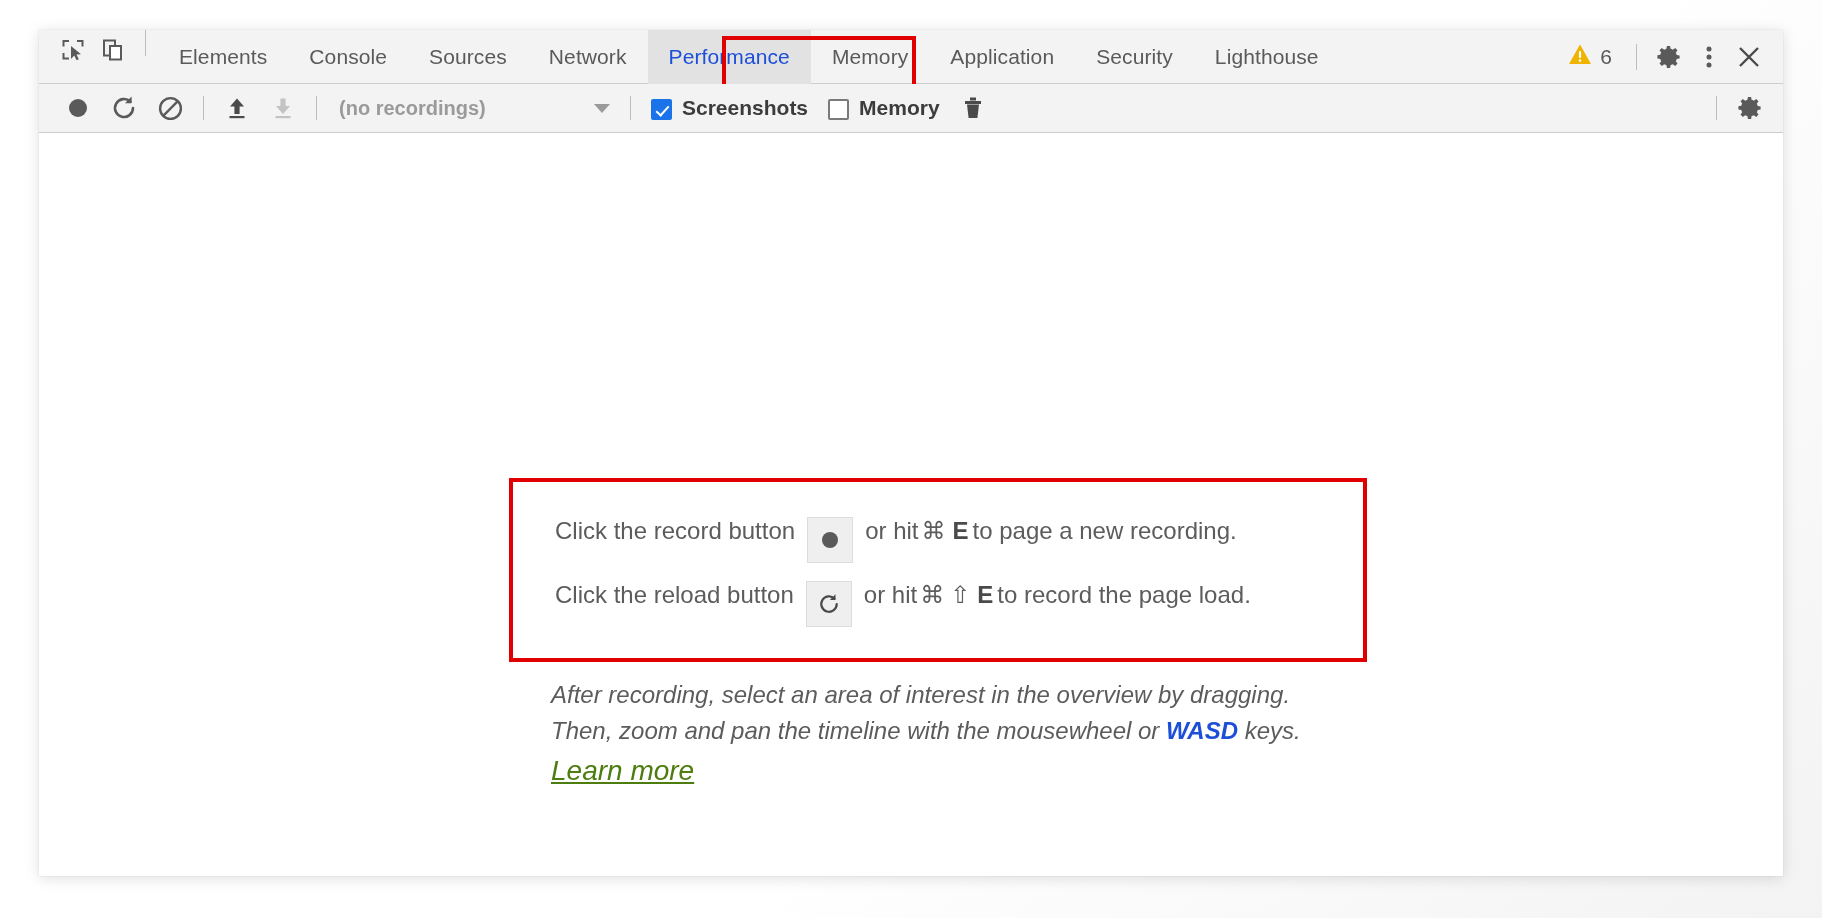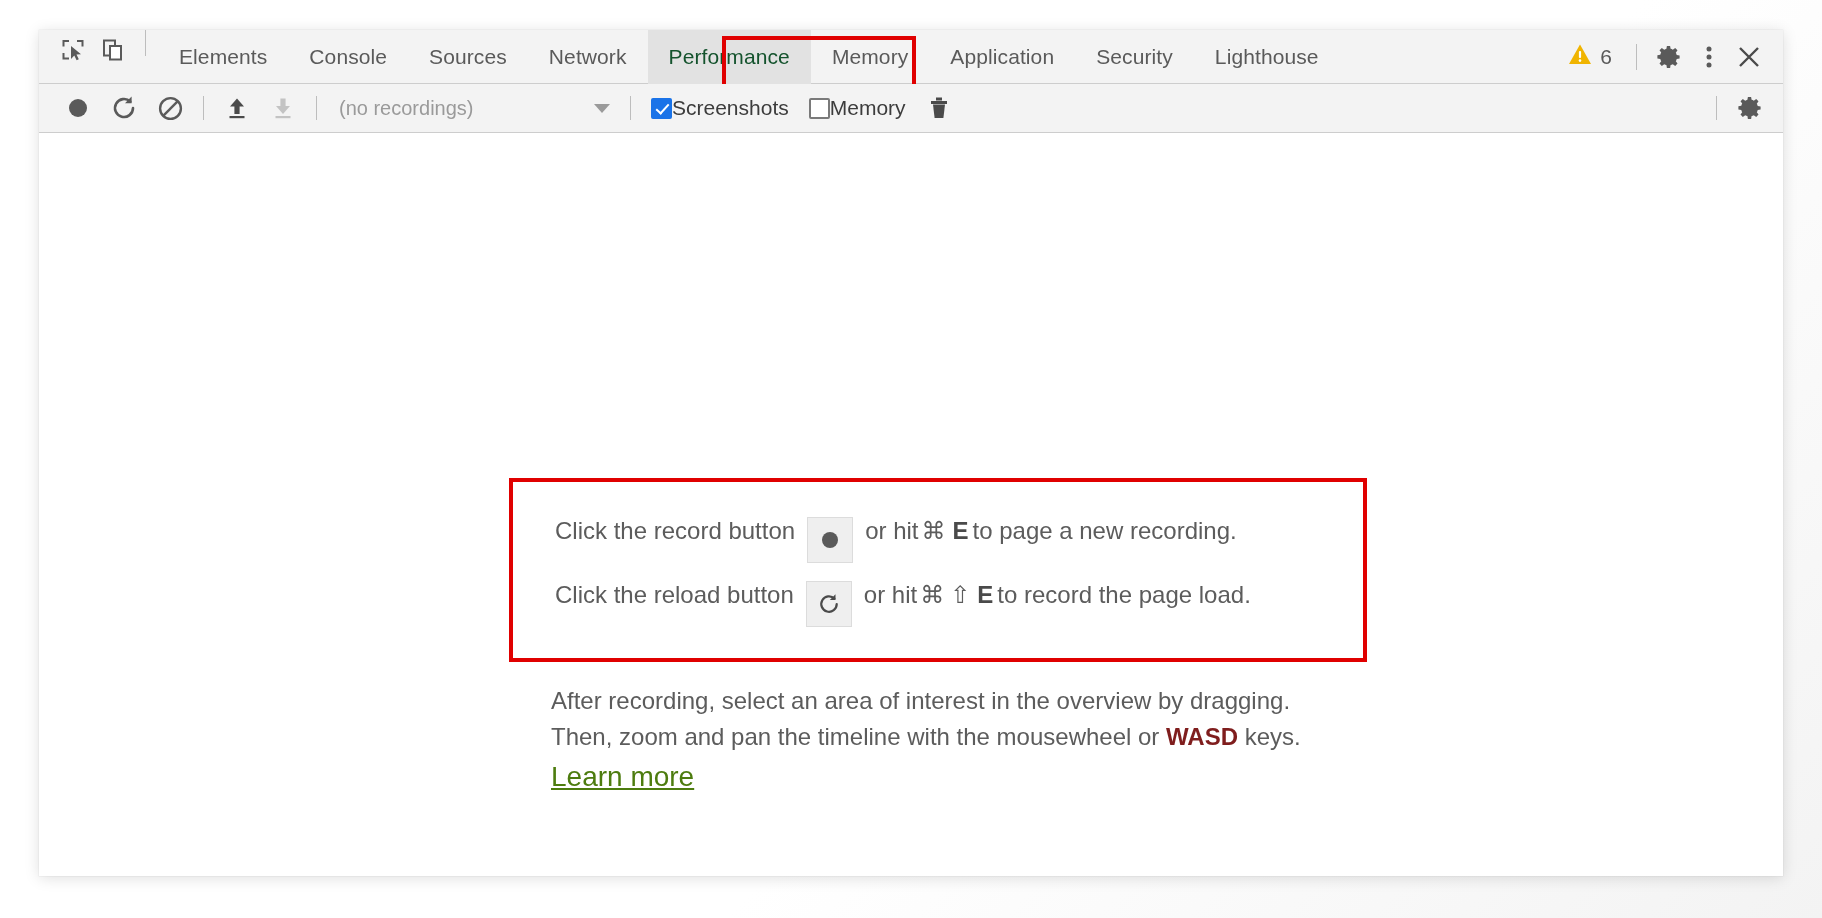--- a/index.html
+++ b/index.html
@@ -70,21 +70,21 @@
     line-height: 54px;
     padding: 0 21px;
     font-size: 21px;
     color: #5a5a5a;
     cursor: pointer;
     flex: none;
     letter-spacing: 0.1px;
   }
   .tab.selected {
     background: #e2e2e2;
-    color: #14532d;
+    color: #1d4ed8;
   }
 
   #tabbar-right {
     margin-left: auto;
     display: flex;
     align-items: center;
     padding-right: 14px;
     flex: none;
   }
 
@@ -103,20 +103,21 @@
   
   #toolbar {
     position: relative;
     display: flex;
     align-items: center;
     height: 49px;
     background: #f3f3f3;
     border-bottom: 1px solid #cdcdcd;
     padding-left: 16px;
     white-space: nowrap;
+    font-weight: bold;
   }
 
   .tool-btn {
     width: 46px;
     height: 40px;
     display: flex;
     align-items: center;
     justify-content: center;
     background: transparent;
     border: none;
@@ -150,21 +151,22 @@
   }
   .caret-down {
     width: 0; height: 0;
     border-left: 8px solid transparent;
     border-right: 8px solid transparent;
     border-top: 9px solid #9a9a9a;
   }
 
   .check-item {
     display: flex;
-    align-items: center;
+    align-items: flex-end;
+    gap: 10px;
     padding: 0 10px;
     cursor: pointer;
     flex: none;
   }
   .cbox {
     width: 21px;
     height: 21px;
     border: 2px solid #7a7a7a;
     border-radius: 2px;
     background: #ffffff;
@@ -248,29 +250,30 @@
   }
   .kbd-bold {
     font-weight: bold;
     font-size: 24px;
     color: #4a4a4a;
     margin: 0 4px;
   }
 
   #after-text {
     padding-left: 42px;
-    margin-top: 21px;
+    margin-top: 15px;
+    font-style: italic;
   }
   .after-line {
     font-size: 24px;
     color: #5c5c5c;
     line-height: 36px;
     white-space: nowrap;
   }
-  .after-line b { color: #7f1d1d; font-weight: bold; text-align: center; }
+  .after-line b { color: #1d4ed8; font-weight: bold; text-align: center; }
 
   #learn-more {
     display: inline-block;
     margin-top: 6px;
     font-size: 28px;
     color: #4d7c0f;
     text-decoration: underline;
     cursor: pointer;
   }
 

